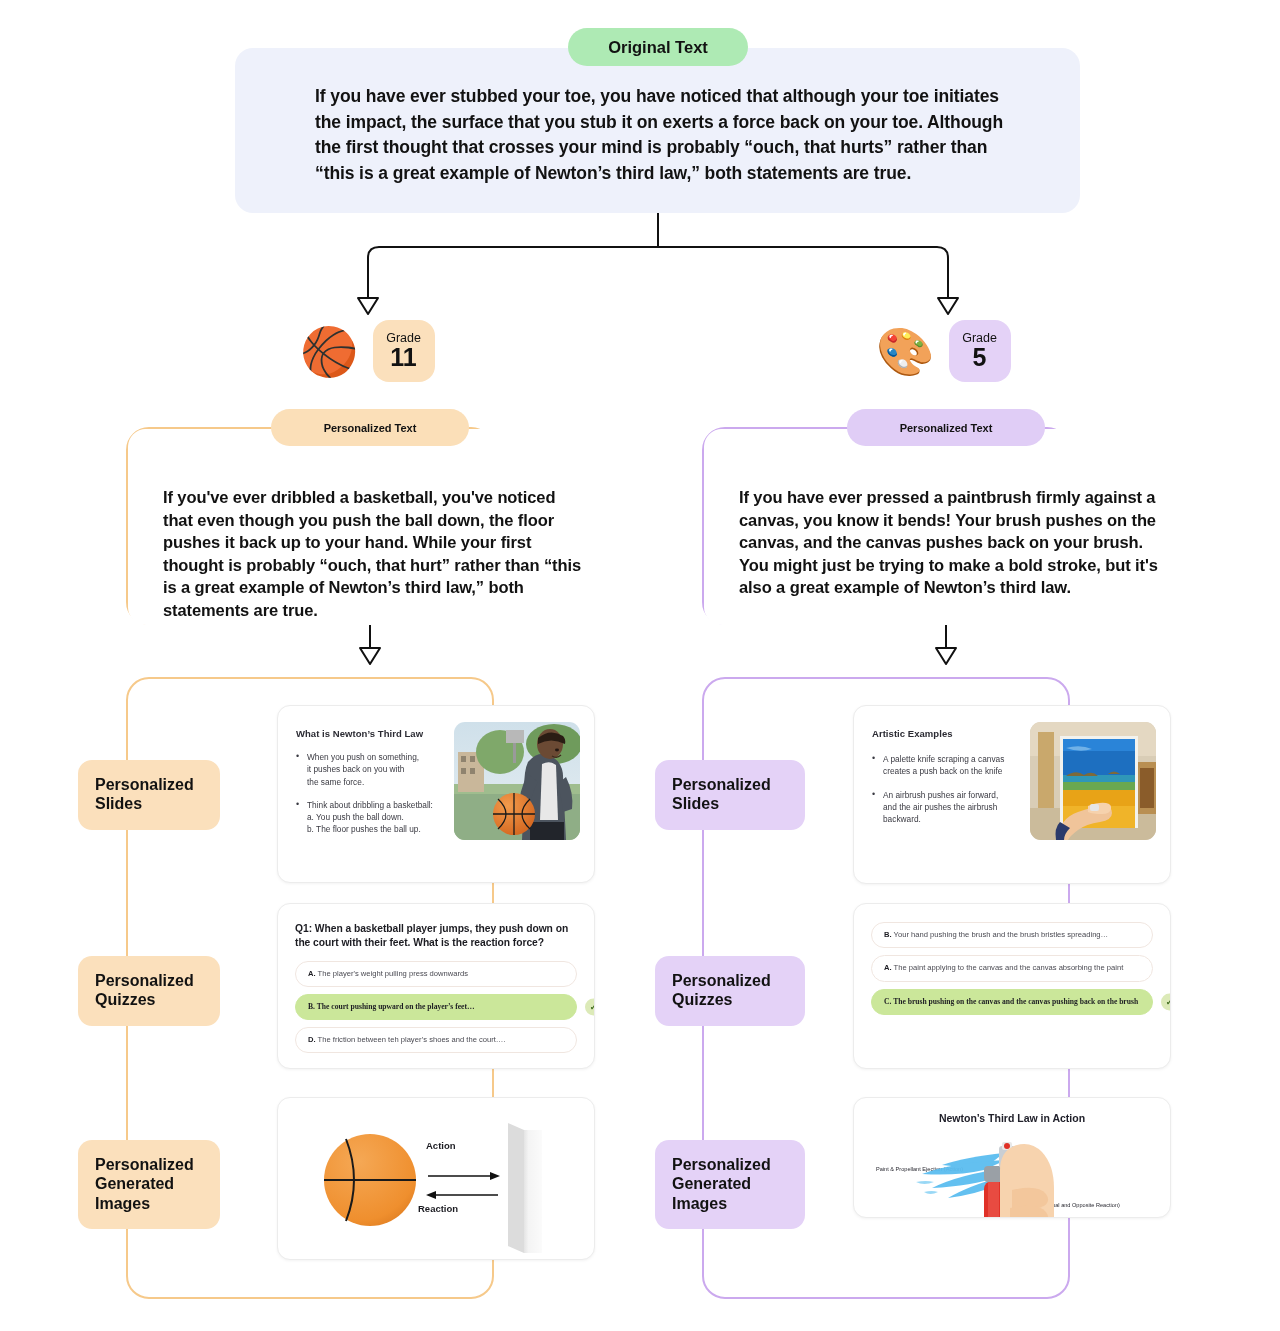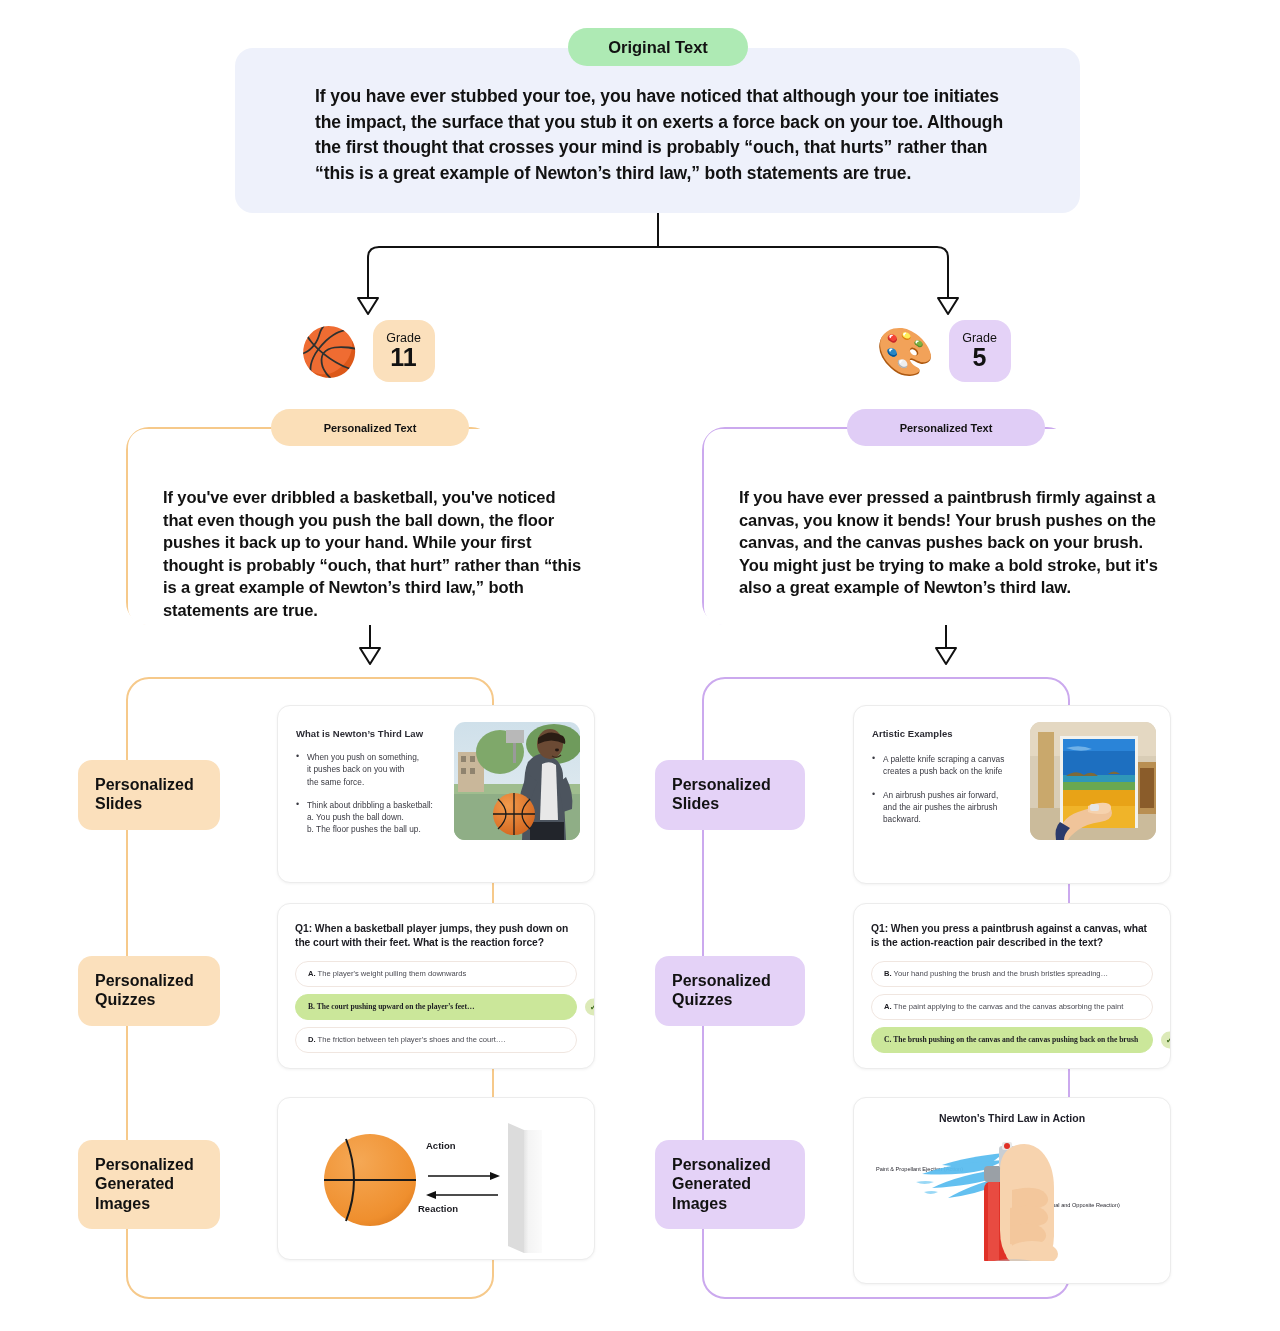--- a/index.html
+++ b/index.html
@@ -313,21 +313,21 @@
         <path d="M39 92 h42 M60 71 v42 M44 77 q16 15 0 30 M76 77 q-16 15 0 30" stroke="#1a1a1a" stroke-width="1.3" fill="none"></path>
       </svg>
     </div>
   </div>
 
   <div class="content-card" style="left:277px; top:903px; width:318px; height:166px;">
     <div class="quiz-inner">
       <div class="quiz-q">Q1: When a basketball player jumps, they push down on the court with their feet. What is the reaction force?</div>
       <div class="quiz-opt">
         <b>A.</b>
-        <span>The player's weight pulling them downwards</span>
+        <span>The player's weight pulling press downwards</span>
       </div>
       <div class="quiz-opt correct">
         <b>B.</b>
         <span>The court pushing upward on the player’s feet…</span>
         <span class="quiz-check">✓</span>
       </div>
       <div class="quiz-opt">
         <b>D.</b>
         <span>The friction between teh player’s shoes and the court….</span>
       </div>
@@ -417,39 +417,38 @@
         <rect x="60" y="82" width="9" height="7" rx="2" fill="#e6e6e6"></rect>
         <path d="M26 118 q-2 -12 4 -18 l10 6 q-6 6 -6 12 z" fill="#2b3a6b"></path>
         <rect x="108" y="40" width="18" height="52" fill="#b98f52"></rect>
         <rect x="110" y="46" width="14" height="40" fill="#8a5c2a"></rect>
       </svg>
     </div>
   </div>
 
   <div class="content-card" style="left:853px; top:903px; width:318px; height:166px;">
     <div class="quiz-inner">
-      <div class="quiz-q">Q1: When you press a paintbrush against a canvas, what is the action-reaction pair described in the text?</div>
       <div class="quiz-opt">
         <b>B.</b>
         <span>Your hand pushing the brush and the brush bristles spreading…</span>
       </div>
       <div class="quiz-opt">
         <b>A.</b>
         <span>The paint applying to the canvas and the canvas absorbing the paint</span>
       </div>
       <div class="quiz-opt correct">
         <b>C.</b>
         <span>The brush pushing on the canvas and the canvas pushing back on the brush</span>
         <span class="quiz-check">✓</span>
       </div>
 
     </div>
   </div>
 
-  <div class="content-card genimg-card" style="left:853px; top:1097px; width:318px; height:187px;">
+  <div class="content-card genimg-card" style="left:853px; top:1097px; width:318px; height:121px;">
     <div class="gen-title">Newton’s Third Law in Action</div>
     <div class="gen-label" style="left:22px; top:68px;">Paint &amp; Propellant Ejection (Action)</div>
     <div class="gen-label" style="left:172px; top:104px;">Thrust (Equal and Opposite Reaction)</div>
     <svg width="318" height="163" viewBox="0 0 318 163" style="position:absolute;left:0;top:0;">
       <g fill="#5bbdf0" opacity="0.95">
         <path d="M150 55 q-38 4 -62 12 q26 3 44 2 z"></path>
         <path d="M152 62 q-52 2 -84 14 q36 2 62 -4 z"></path>
         <path d="M154 70 q-48 6 -76 20 q40 -2 66 -11 z"></path>
         <path d="M150 78 q-36 10 -56 22 q30 -4 52 -14 z"></path>
         <path d="M156 58 q-14 13 -2 26 q12 -12 6 -26 z"></path>

